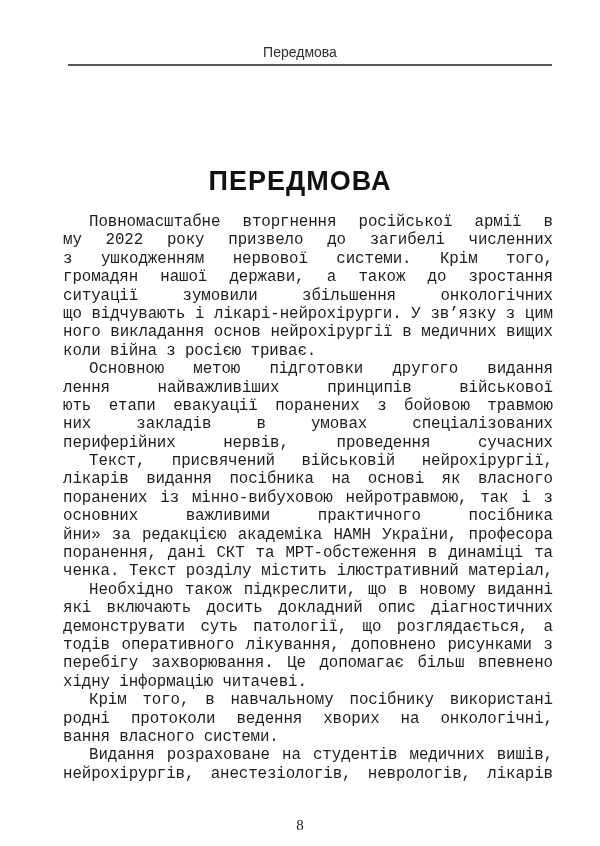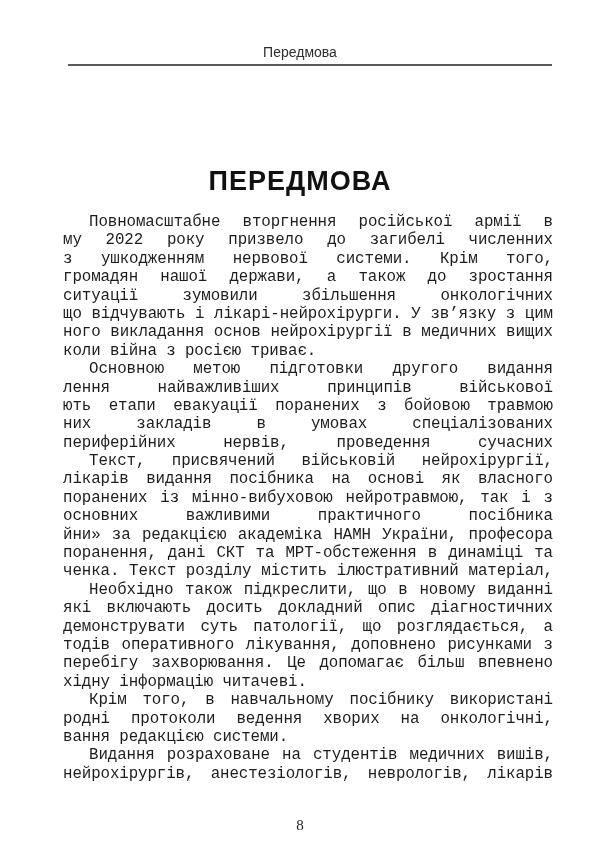--- a/index.html
+++ b/index.html
@@ -116,20 +116,20 @@
       <div class="ln">поранення, дані СКТ та МРТ-обстеження в динаміці та дає змогу</div>
       <div class="ln">ченка. Текст розділу містить ілюстративний матеріал, що відображає</div>
       <div class="ln first">Необхідно також підкреслити, що в новому виданні всі розділи,</div>
       <div class="ln">які включають досить докладний опис діагностичних заходів і ме-</div>
       <div class="ln">демонструвати суть патології, що розглядається, а також динаміку</div>
       <div class="ln">тодів оперативного лікування, доповнено рисунками з метою про-</div>
       <div class="ln">перебігу захворювання. Це допомагає більш впевнено донести необ-</div>
       <div class="ln last">хідну інформацію читачеві.</div>
       <div class="ln first">Крім того, в навчальному посібнику використані сучасні міжна-</div>
       <div class="ln">родні протоколи ведення хворих на онкологічні, судинні захворю-</div>
-      <div class="ln last">вання редакцією системи.</div>
+      <div class="ln last">вання власного системи.</div>
       <div class="ln first">Видання розраховане на студентів медичних вишів, лікарів-інтернів</div>
       <div class="ln last">нейрохірургів, анестезіологів, неврологів, лікарів сімейної медицини.</div>
     </div>
   <div class="page-number">8</div>
   <div class="artifact a1"></div>
   <div class="artifact a2"></div>
 </div>
 
 </body></html>

